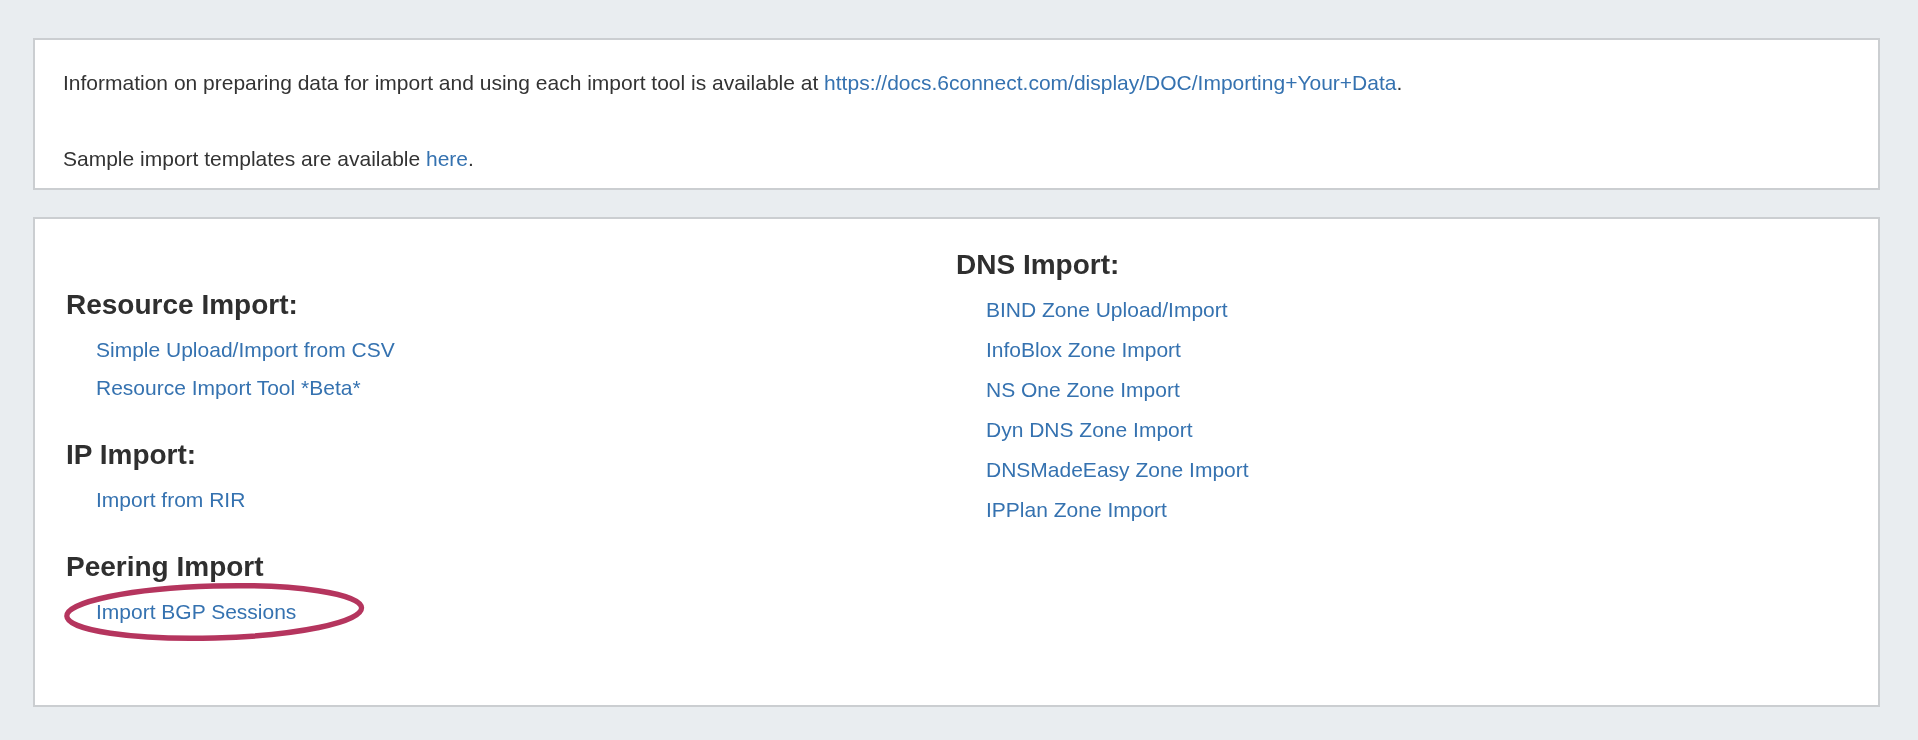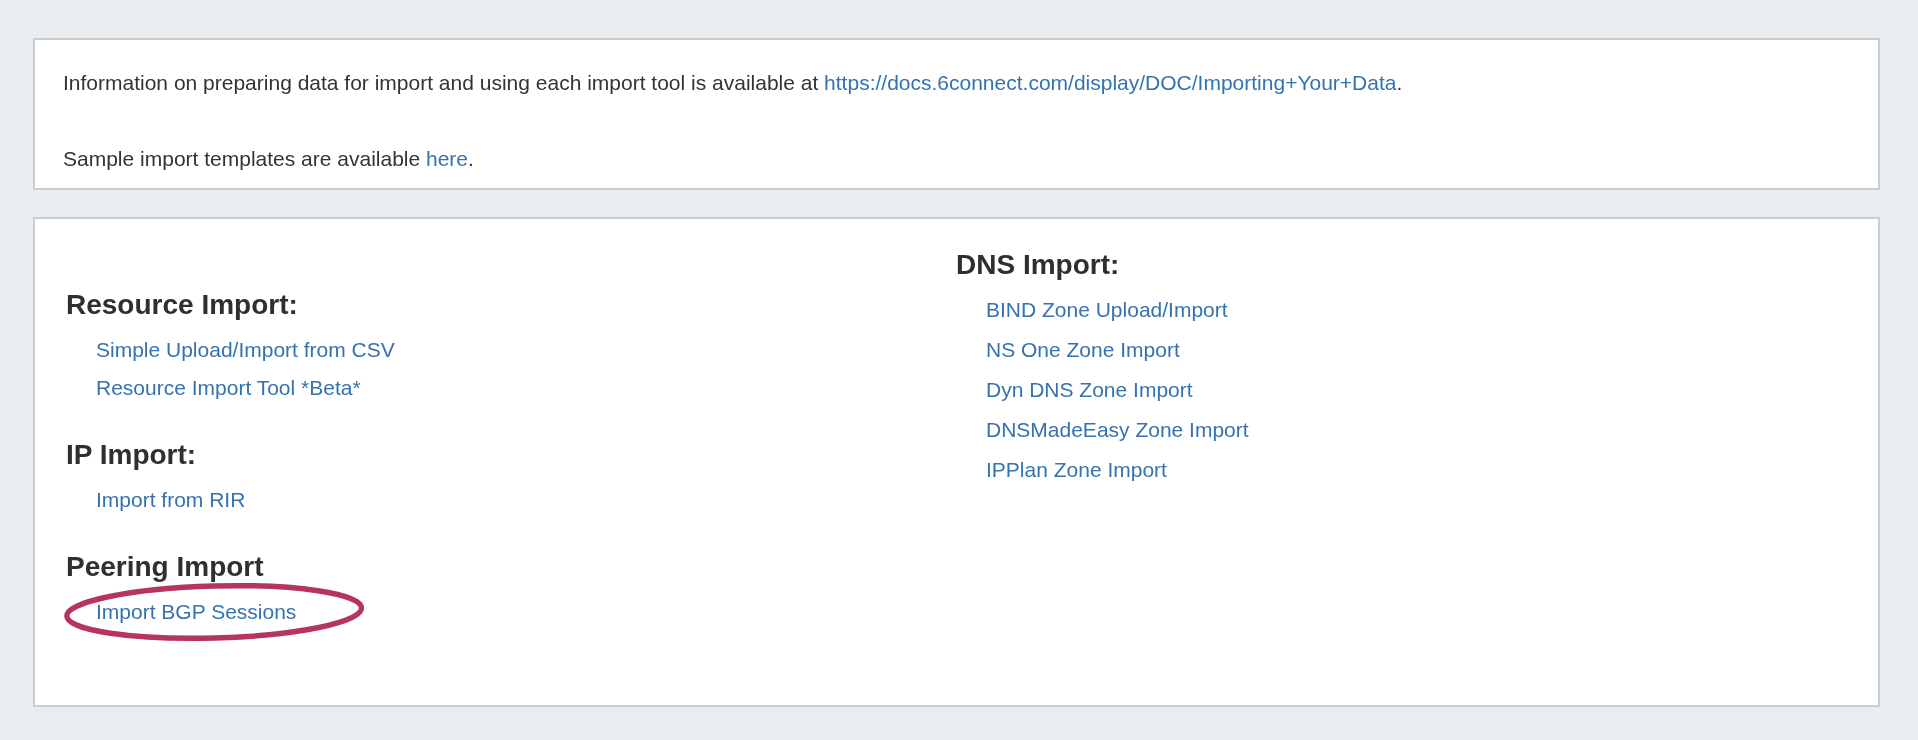--- a/index.html
+++ b/index.html
@@ -110,20 +110,21 @@
       </div>
     </div>
 
   </div>
 
   <div class="col col-right">
 
     <div class="section">
       <h3 class="section-title">DNS Import:</h3>
       <div class="link-row"><a class="link">BIND Zone Upload/Import</a></div>
+      <div class="link-row"><a class="link">InfoBlox Zone Import</a></div>
       <div class="link-row"><a class="link">NS One Zone Import</a></div>
       <div class="link-row"><a class="link">Dyn DNS Zone Import</a></div>
       <div class="link-row"><a class="link">DNSMadeEasy Zone Import</a></div>
       <div class="link-row"><a class="link">IPPlan Zone Import</a></div>
     </div>
 
   </div>
 
 </div>
 

